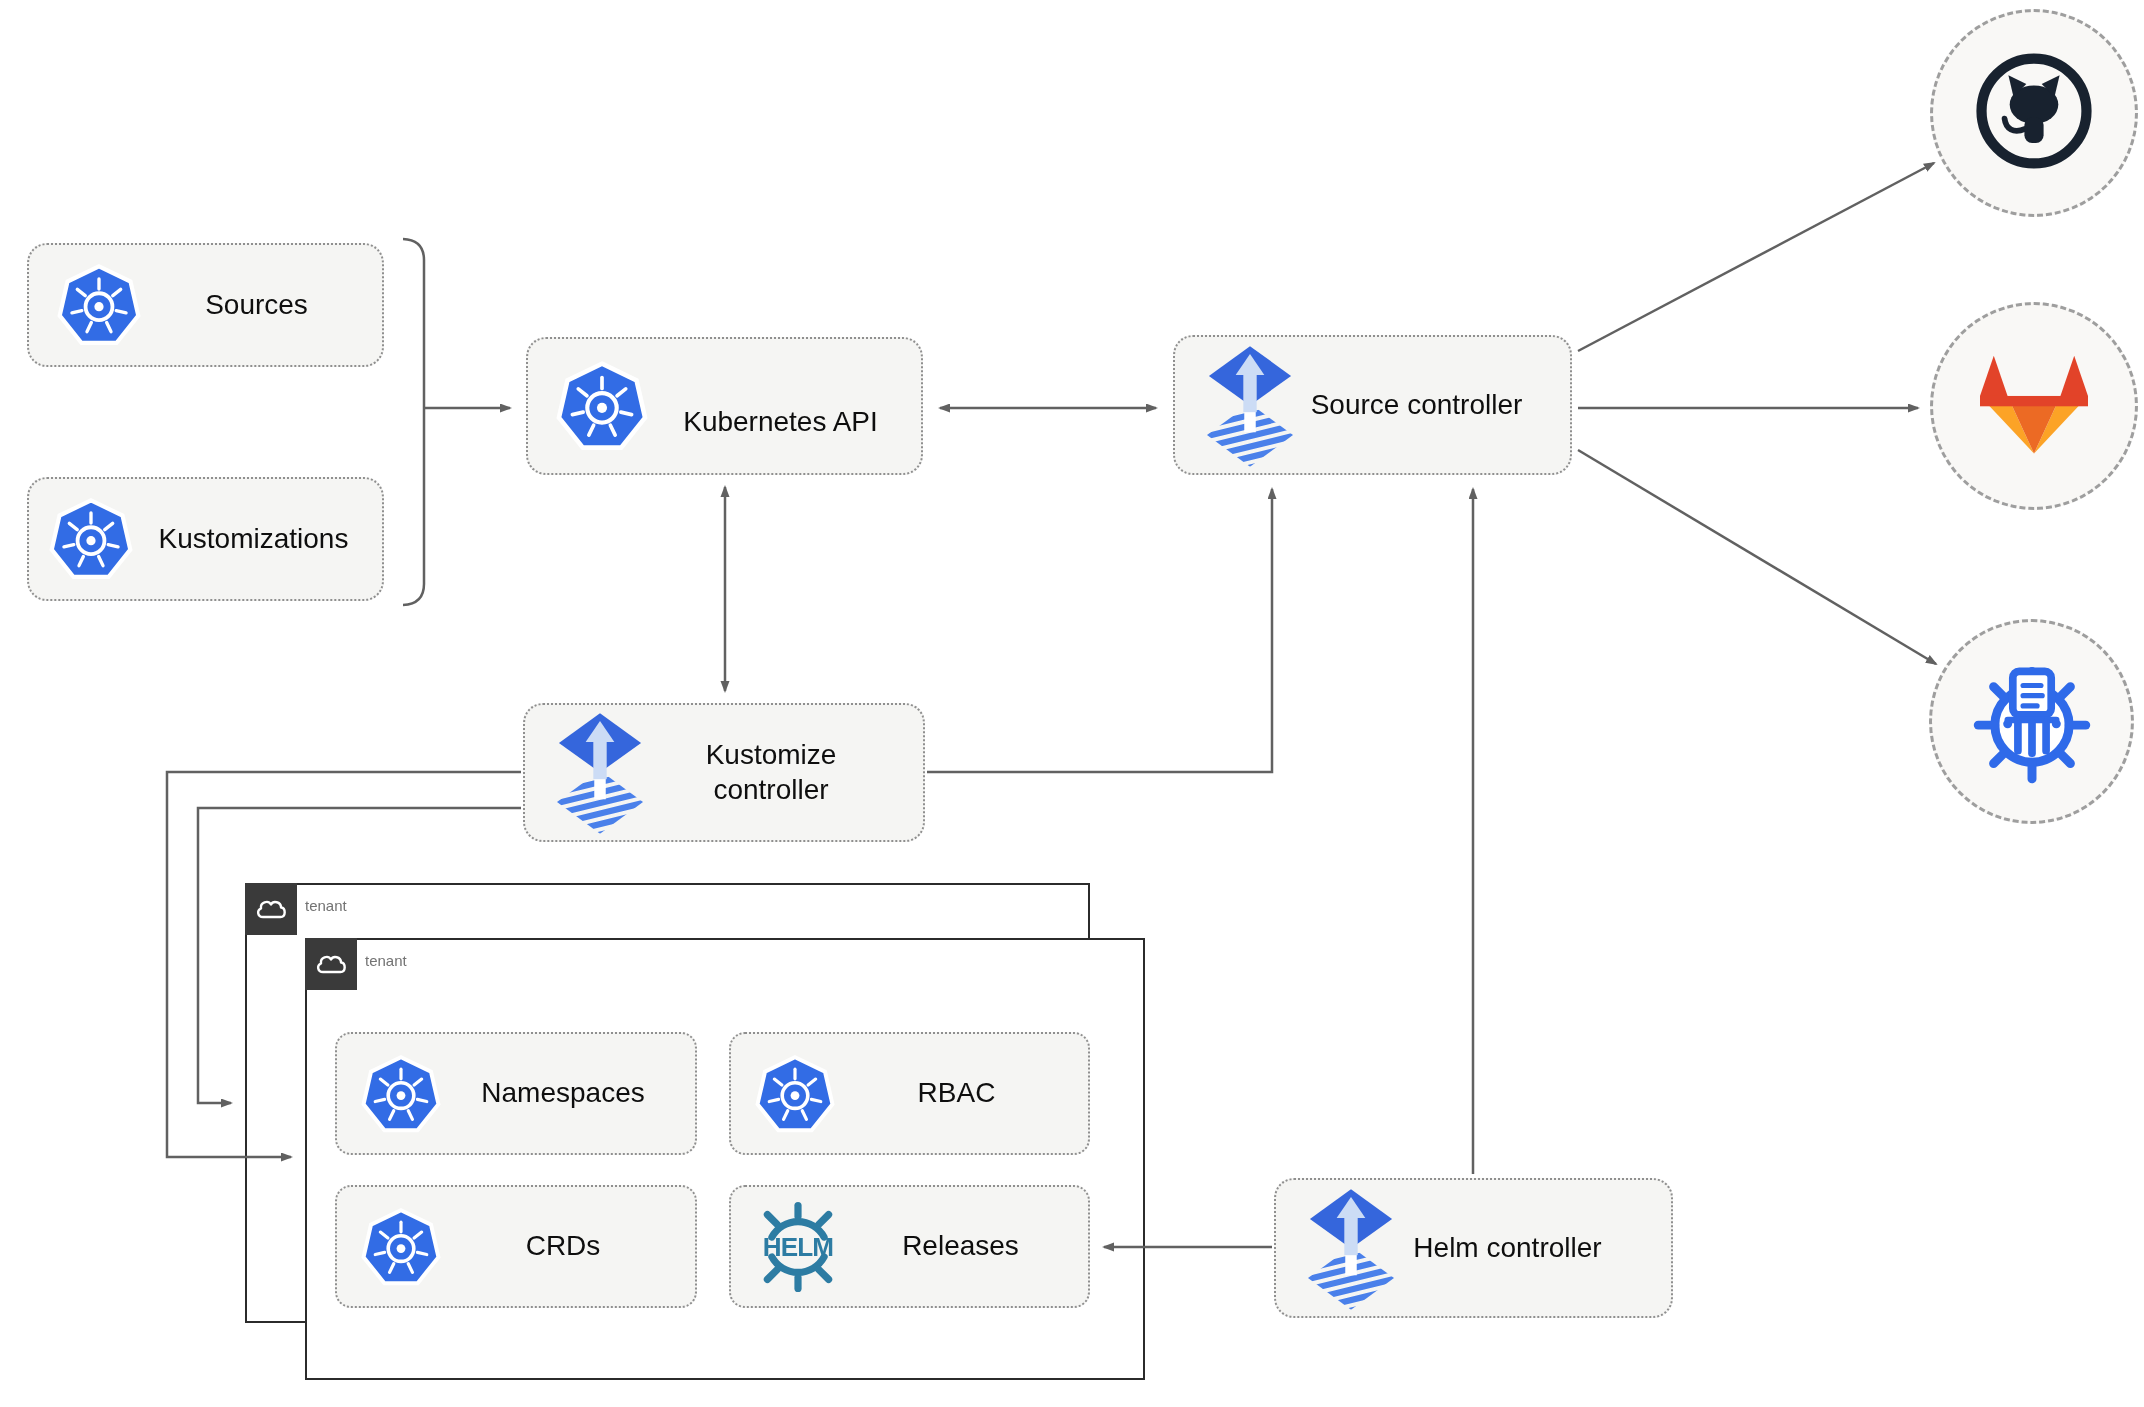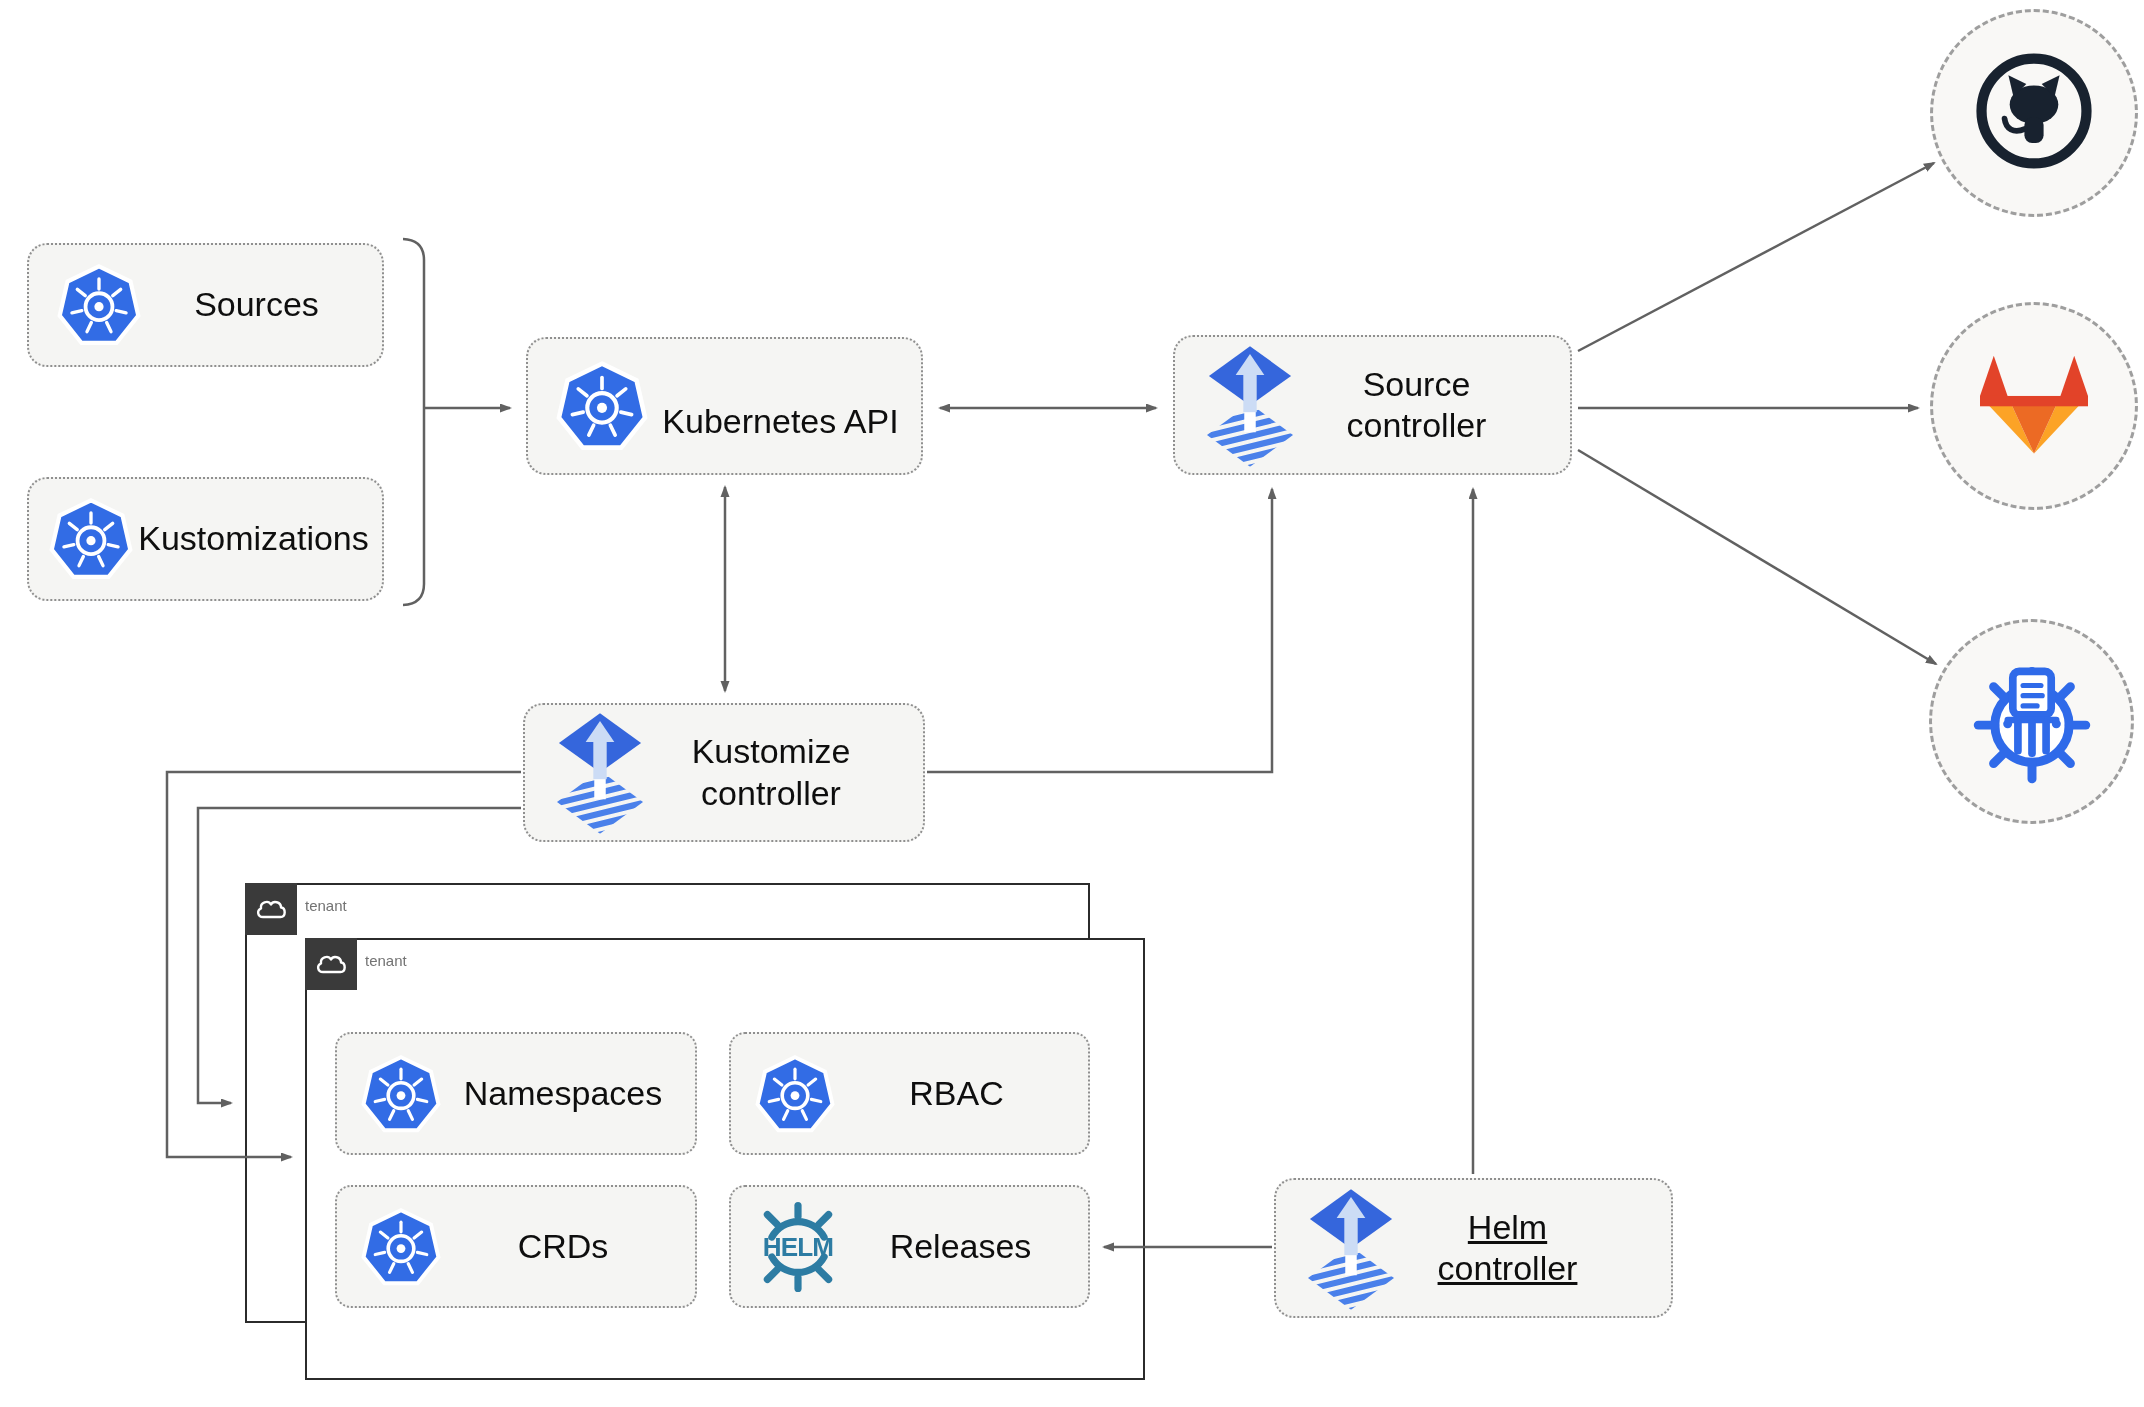--- a/index.html
+++ b/index.html
@@ -6,21 +6,21 @@
   #canvas{
     position:relative;width:2144px;height:1407px;background:#ffffff;overflow:hidden;
     font-family:"Liberation Sans", sans-serif;color:#0e0e0e;
   }
   .node{
     position:absolute;display:flex;align-items:center;
     background:#f5f5f3;border:2px dotted #8f8f8f;border-radius:20px;
     box-sizing:border-box;z-index:3;
   }
   .node .ic{flex:0 0 auto;margin-left:28px;display:flex;align-items:flex-start;justify-content:center;}
-  .node .lbl{flex:1 1 auto;text-align:center;font-size:34px;line-height:1.22;padding:0 18px 0 8px;}
+  .node .lbl{flex:1 1 auto;text-align:center;font-size:28px;line-height:1.22;padding:0 18px 0 8px;}
   .one-line{white-space:nowrap;}
   .circle{
     position:absolute;border:3px dashed #9e9e9e;border-radius:50%;
     background:#f9f8f6;box-sizing:border-box;display:flex;align-items:center;justify-content:center;z-index:3;
   }
   .tenant{
     position:absolute;background:#ffffff;border:2px solid #2b2b2b;box-sizing:border-box;
   }
   .tenant .tab{
     position:absolute;left:-2px;top:-2px;width:52px;height:52px;background:#3a3a3a;
@@ -197,21 +197,21 @@
       </span>
     <span class="lbl" style="padding:0 40px 0 10px;">Source controller</span>
   </div>
 
   <div class="node" style="left:1274px;top:1178px;width:399px;height:140px;">
     <span class="ic" style="margin-left:32px;">
       <svg width="86" height="123" viewBox="0 0 90 128">
           <use href="#flux-icon"></use>
         </svg>
       </span>
-    <span class="lbl" style="padding:0 60px 0 10px;text-decoration:underline;">Helm controller</span>
+    <span class="lbl" style="padding:0 60px 0 10px;">Helm controller</span>
   </div>
 
   <div class="node" style="left:335px;top:1032px;width:362px;height:123px;border-radius:16px;">
     <span class="ic" style="margin-left:24px;">
       <svg width="80" height="80" viewBox="0 0 100 100">
           <use href="#k8s-icon"></use>
         </svg>
       </span>
     <span class="lbl one-line">Namespaces</span>
   </div>

